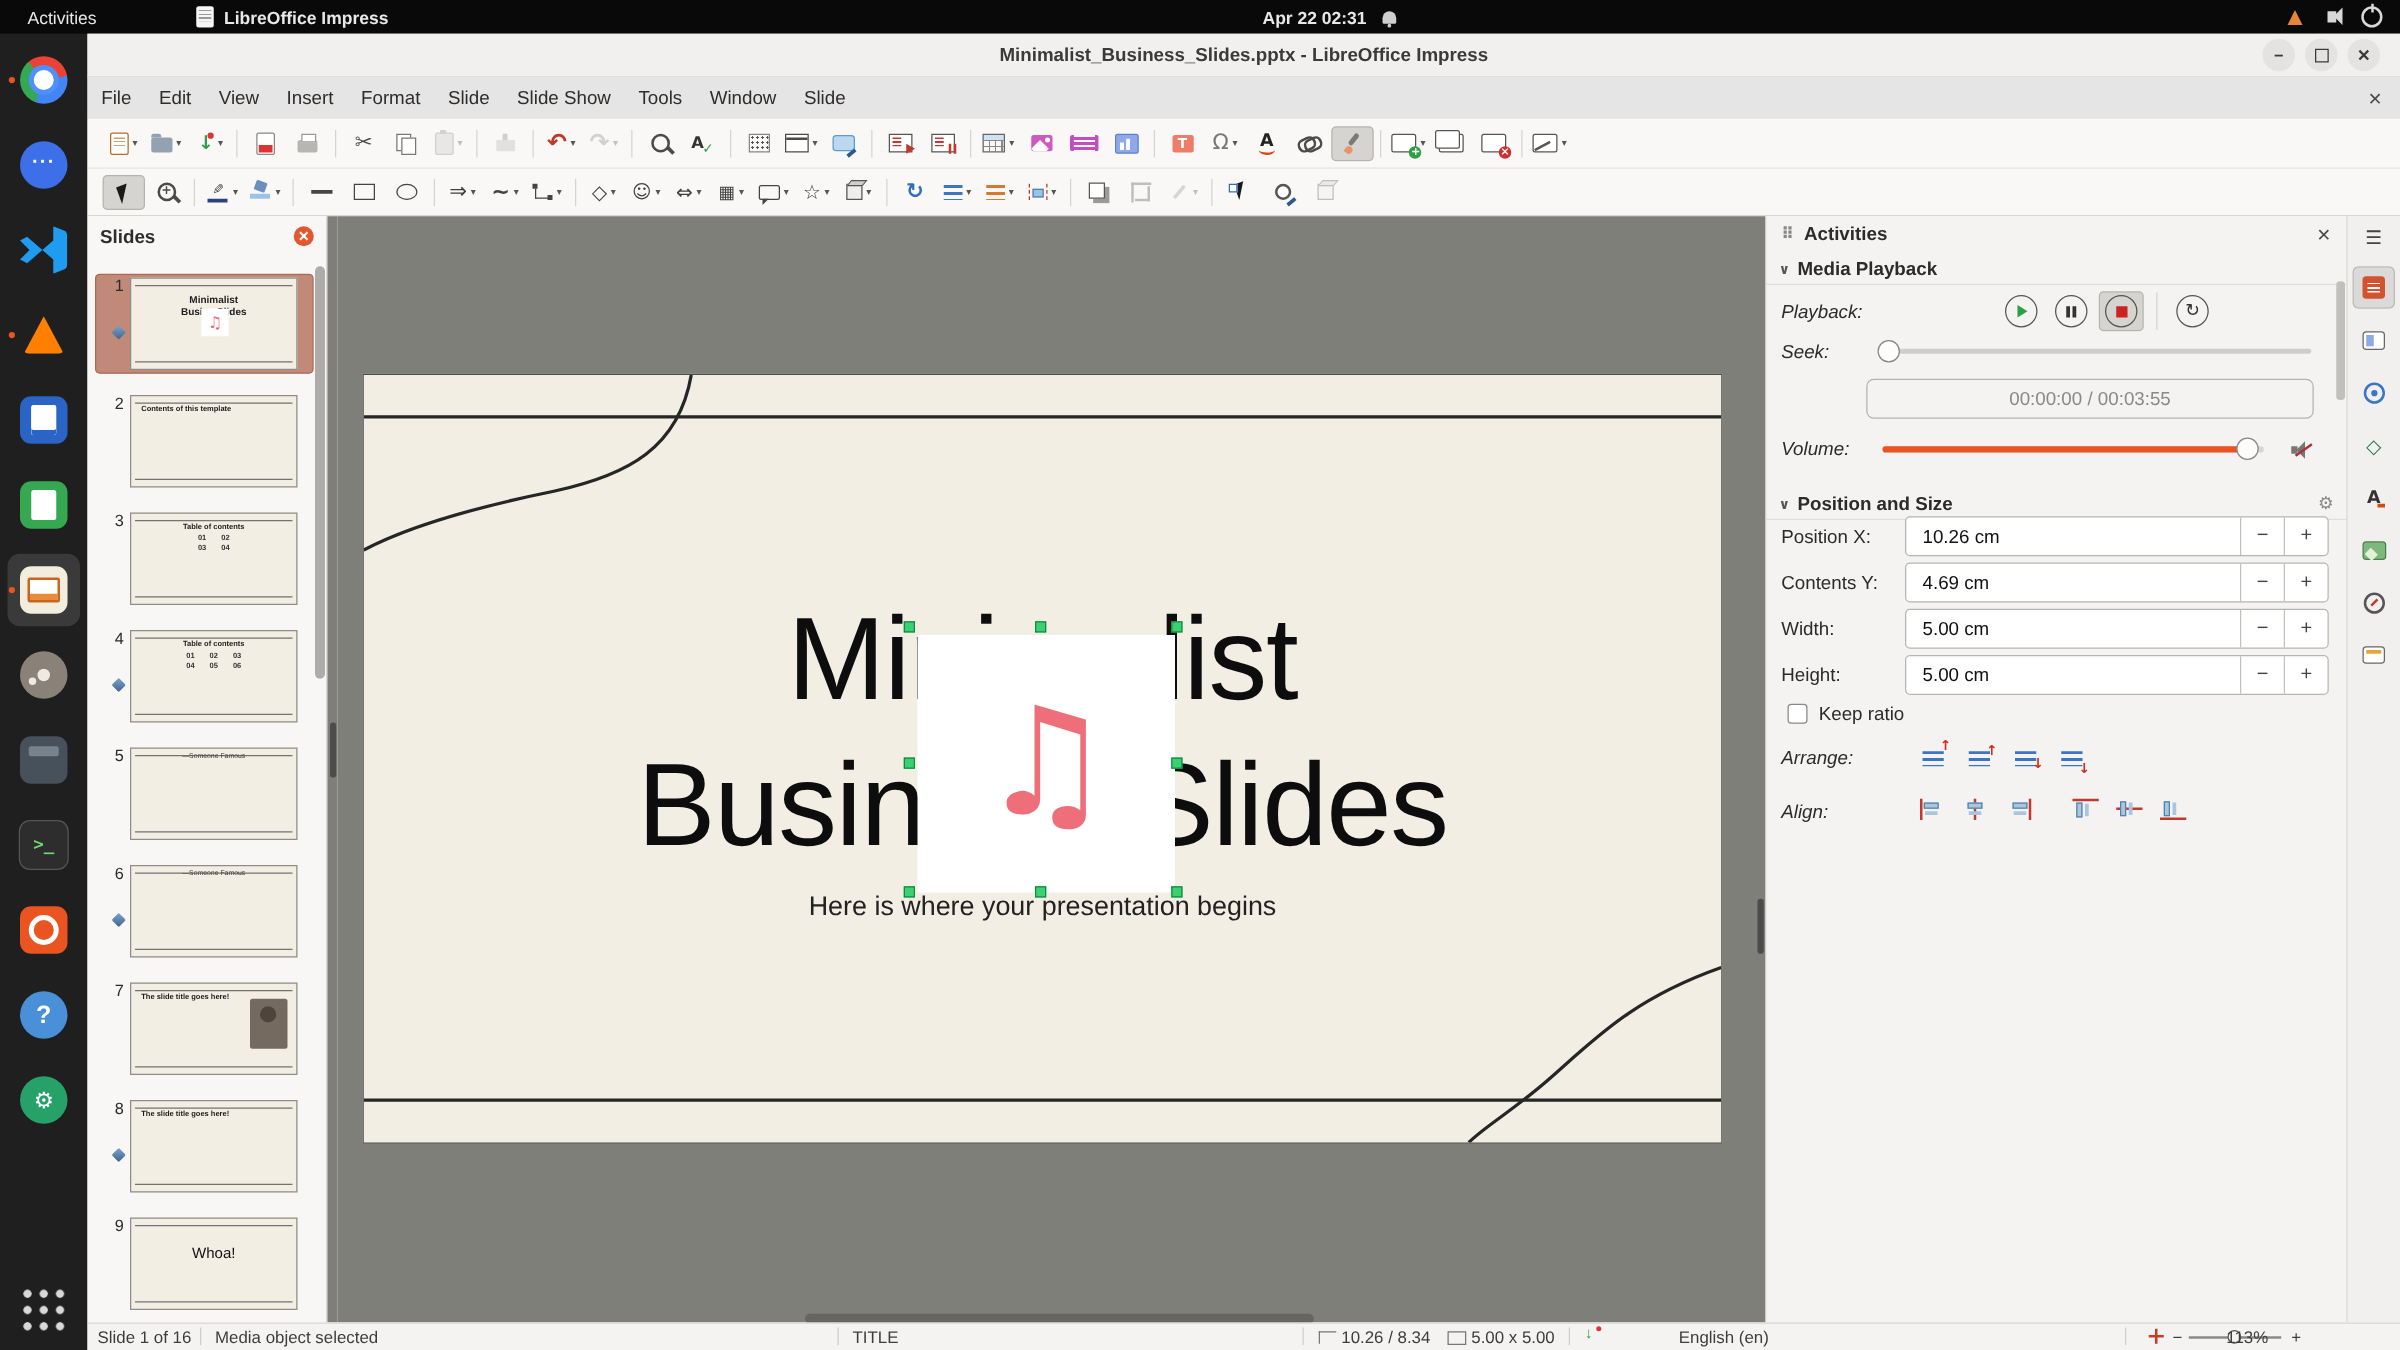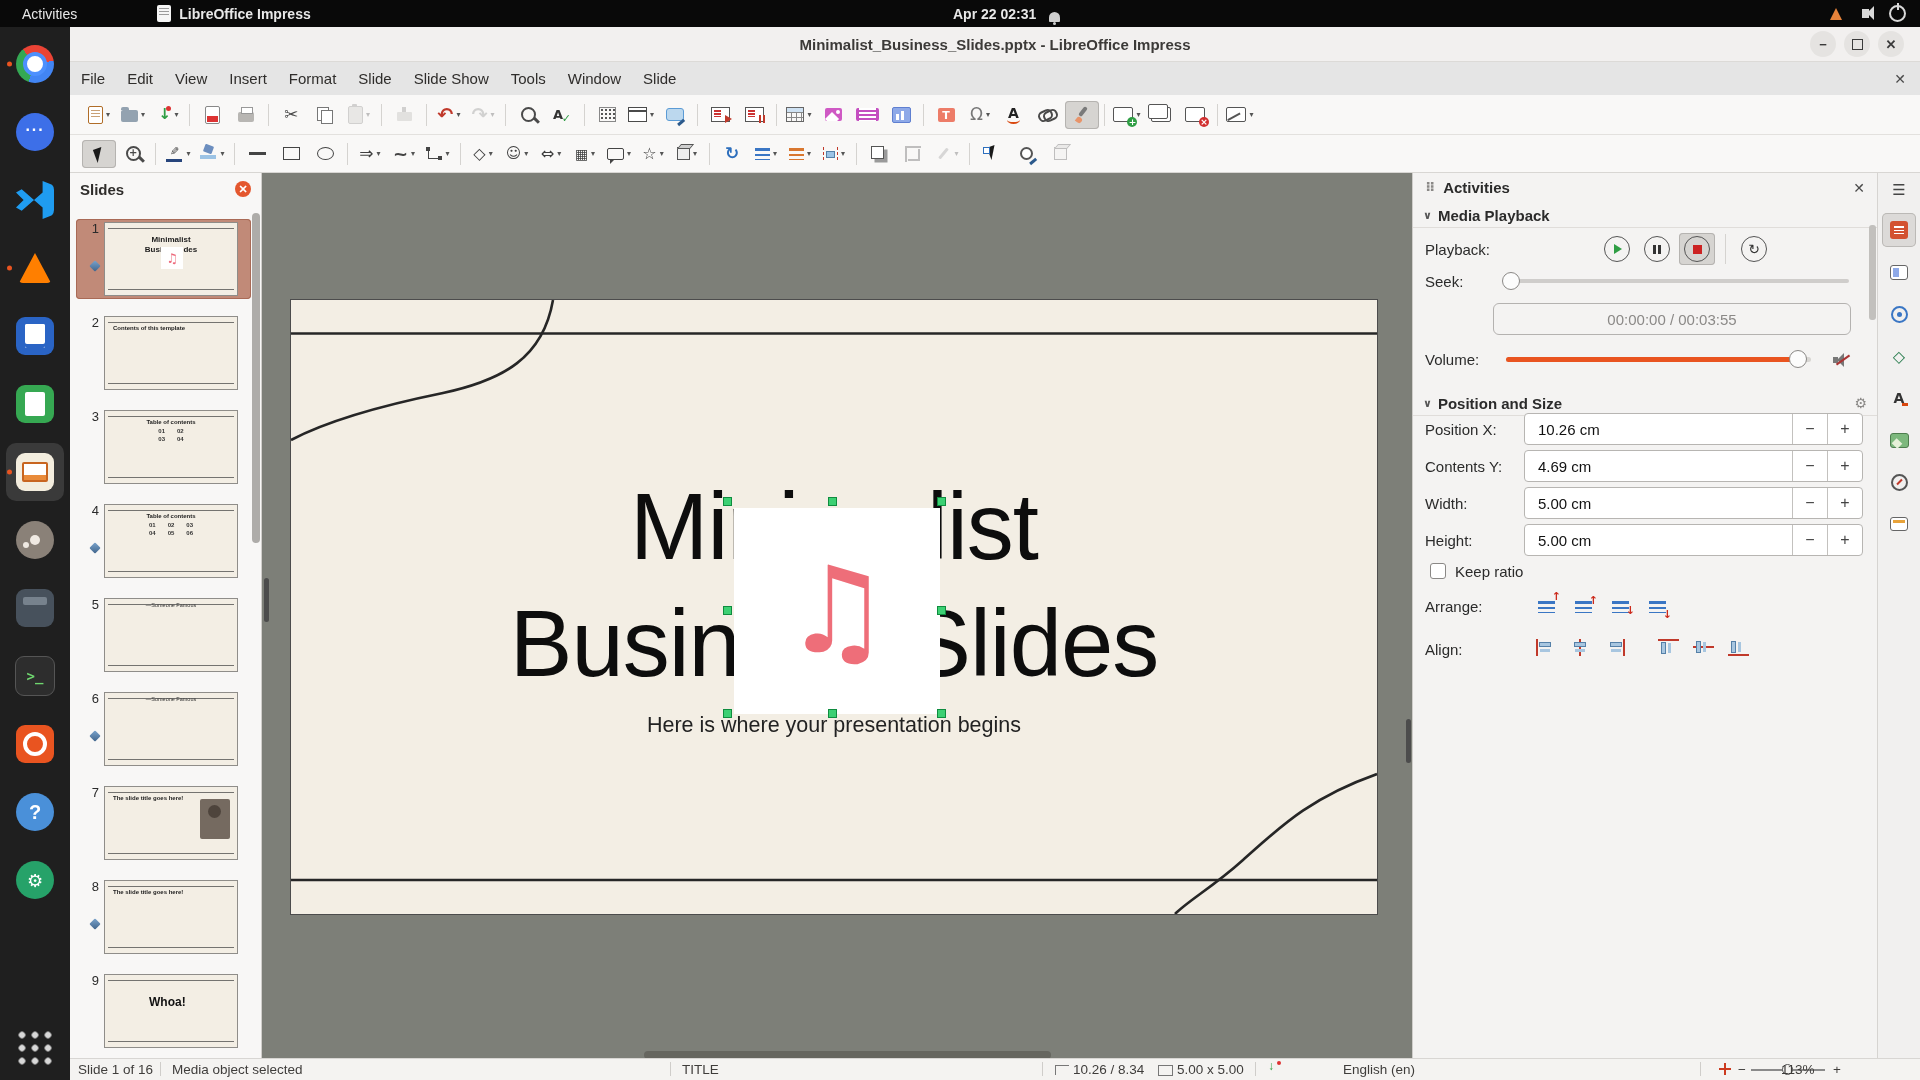--- a/index.html
+++ b/index.html
@@ -7,21 +7,21 @@
   #screen{position:relative;width:1920px;height:1080px;background:#1c1c1c;}
 
   
   #topbar{position:absolute;left:0;top:0;width:1920px;height:27px;background:#090909;
     color:#e8e8e8;font-size:14px;display:flex;align-items:center;}
   #tb-activities{margin-left:22px;}
   #tb-app{display:flex;align-items:center;gap:8px;margin-left:80px;font-weight:600;}
   .tb-appicon{width:14px;height:17px;background:#f5f5f5;border-radius:2px;position:relative;}
   .tb-appicon::after{content:"";position:absolute;left:2px;right:2px;top:3px;height:9px;
     background:repeating-linear-gradient(#9a9a9a 0 1px,transparent 1px 3px);}
-  #tb-clock{position:absolute;left:953px;display:flex;align-items:flex-end;gap:13px;font-weight:600;}
+  #tb-clock{position:absolute;left:1010px;display:flex;align-items:center;gap:13px;font-weight:600;}
   .bell{display:inline-block;width:11px;height:10px;background:#cfcfcf;border-radius:6px 6px 1px 1px;position:relative;}
   .bell::after{content:"";position:absolute;left:4px;bottom:-3px;width:3px;height:3px;border-radius:50%;background:#cfcfcf;}
   #tb-right{position:absolute;right:14px;display:flex;align-items:center;gap:20px;}
   .cone{width:0;height:0;border-left:6px solid transparent;border-right:6px solid transparent;border-bottom:12px solid #e8833a;}
   .spk-t{position:relative;width:7px;height:9px;background:#d8d8d8;}
   .spk-t::before{content:"";position:absolute;left:5px;top:-3px;border-top:7px solid transparent;border-bottom:7px solid transparent;border-right:7px solid #d8d8d8;}
   .pwr{width:13px;height:13px;border:2px solid #d8d8d8;border-radius:50%;position:relative;}
   .pwr::after{content:"";position:absolute;left:50%;top:-4px;transform:translateX(-50%);width:2px;height:7px;background:#d8d8d8;}
 
   
@@ -217,21 +217,21 @@
   .th-note{color:#ed6a7c;font-size:13px;font-family:"DejaVu Sans",sans-serif;}
   .th-small-title{font-size:6px;font-weight:700;color:#1c1c1c;margin:8px 8px 3px;}
   .th-center{text-align:center;}
   .th-grid{display:flex;justify-content:center;gap:12px;margin-top:2px;}
   .th-cell{text-align:center;}
   .th-cell b{display:block;font-size:6px;color:#333;}
   .th-cell .tbar{width:16px;}
   .th-attrib{font-size:5.5px;color:#333;text-align:center;margin-top:3px;}
   .th-photo{position:absolute;right:7px;top:12px;width:30px;height:40px;background:#756a60;border-radius:2px;}
   .th-photo::after{content:"";position:absolute;left:8px;top:6px;width:13px;height:13px;border-radius:50%;background:#4e443c;}
-  .th-big{font-size:12px;font-weight:700;color:#111;margin-top:20px;padding-left:44px;}
+  .th-big{font-size:12px;font-weight:400;text-align:center;color:#111;margin-top:20px;}
   #sp-scroll{position:absolute;right:1px;top:40px;width:8px;height:330px;background:#aeaca9;border-radius:4px;}
 
   .vsplit{width:8px;background:#7d7f78;position:relative;flex:0 0 auto;}
   .vsplit::after{content:"";position:absolute;left:1.5px;width:5px;height:44px;background:#4c4c4c;border-radius:3px;}
   #splitL::after{top:405px;} #splitR::after{top:546px;}
 
   
   #canvas{flex:1;background:#7d7f78;position:relative;min-width:0;}
   #slide{position:absolute;left:20px;top:126px;width:1086px;height:614px;background:#f3eee4;border:1px solid #4c4c4c;}
   #slide svg{position:absolute;inset:0;}
@@ -248,21 +248,21 @@
   #props{width:464px;background:#f4f3f2;border-left:1px solid #cfcdca;position:relative;font-size:15px;color:#2b2b2b;flex:0 0 auto;}
   #props .hdr{position:absolute;left:0;right:0;display:flex;align-items:center;font-weight:700;}
   #p-title{top:6px;padding:0 12px;font-size:15px;}
   #p-grip{color:#8a8886;font-size:13px;margin-right:8px;font-family:"DejaVu Sans",sans-serif;}
   #p-close{margin-left:auto;color:#4a4a4a;font-size:14px;font-weight:400;}
   .sect{position:absolute;left:0;right:0;height:24px;display:flex;align-items:center;gap:6px;
     padding:0 10px;font-weight:700;border-bottom:1px solid #e0ddda;font-size:15px;}
   .chev{font-size:11px;color:#555;font-family:"DejaVu Sans",sans-serif;}
   #sect-media{top:30px;} #sect-possize{top:218px;}
   .gear{margin-left:auto;color:#8a8886;font-size:14px;font-family:"DejaVu Sans",sans-serif;}
-  .plabel{position:absolute;left:12px;font-size:15px;color:#2b2b2b;}
+  .plabel{position:absolute;left:12px;font-size:15px;color:#2b2b2b;font-style:italic;}
   #pb-row{position:absolute;left:186px;top:60px;display:flex;align-items:center;gap:4px;}
   .pbtn{width:36px;height:32px;border-radius:4px;display:flex;align-items:center;justify-content:center;}
   .pbtn.on{background:#d6d4d1;box-shadow:inset 0 0 0 1px #b5b3b0;}
   .pbc{width:24px;height:24px;border-radius:50%;border:1.7px solid #555;display:flex;align-items:center;justify-content:center;position:relative;}
   .pb-play::after{content:"";border-left:8px solid #2f9e44;border-top:5px solid transparent;border-bottom:5px solid transparent;margin-left:2px;}
   .pb-pause::after{content:"";width:2.5px;height:9px;background:#333;box-shadow:5px 0 0 #333;margin-right:5px;}
   .pb-stop::after{content:"";width:9px;height:9px;background:#c22;}
   .pb-repeat::after{content:"↻";font-family:"DejaVu Sans",sans-serif;font-size:14px;color:#333;}
   #pb-sep{width:1px;height:30px;background:#d5d3d0;margin:0 6px;}
   #seek-track{position:absolute;left:93px;top:106px;width:343px;height:4px;background:#cfcdcb;border-radius:2px;}

